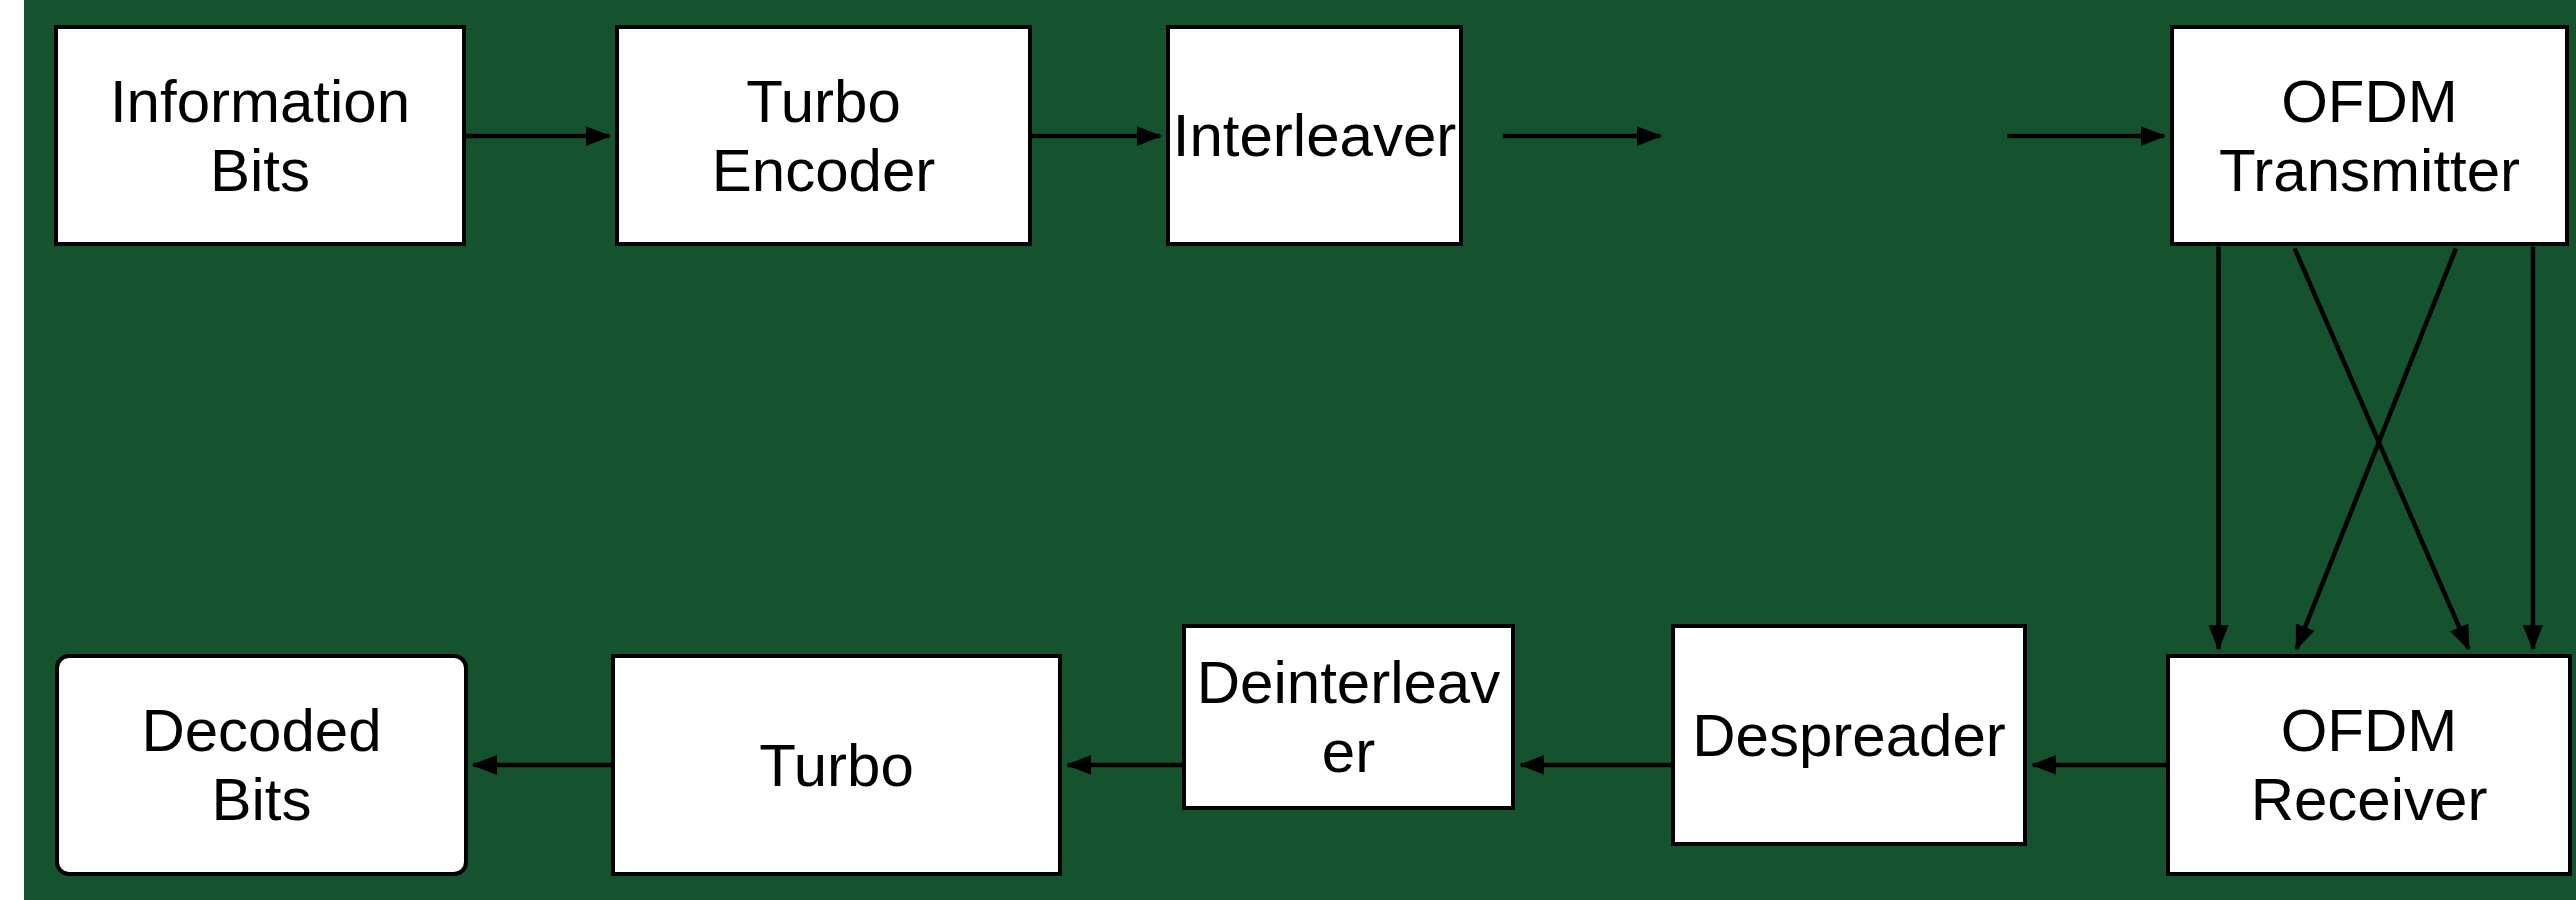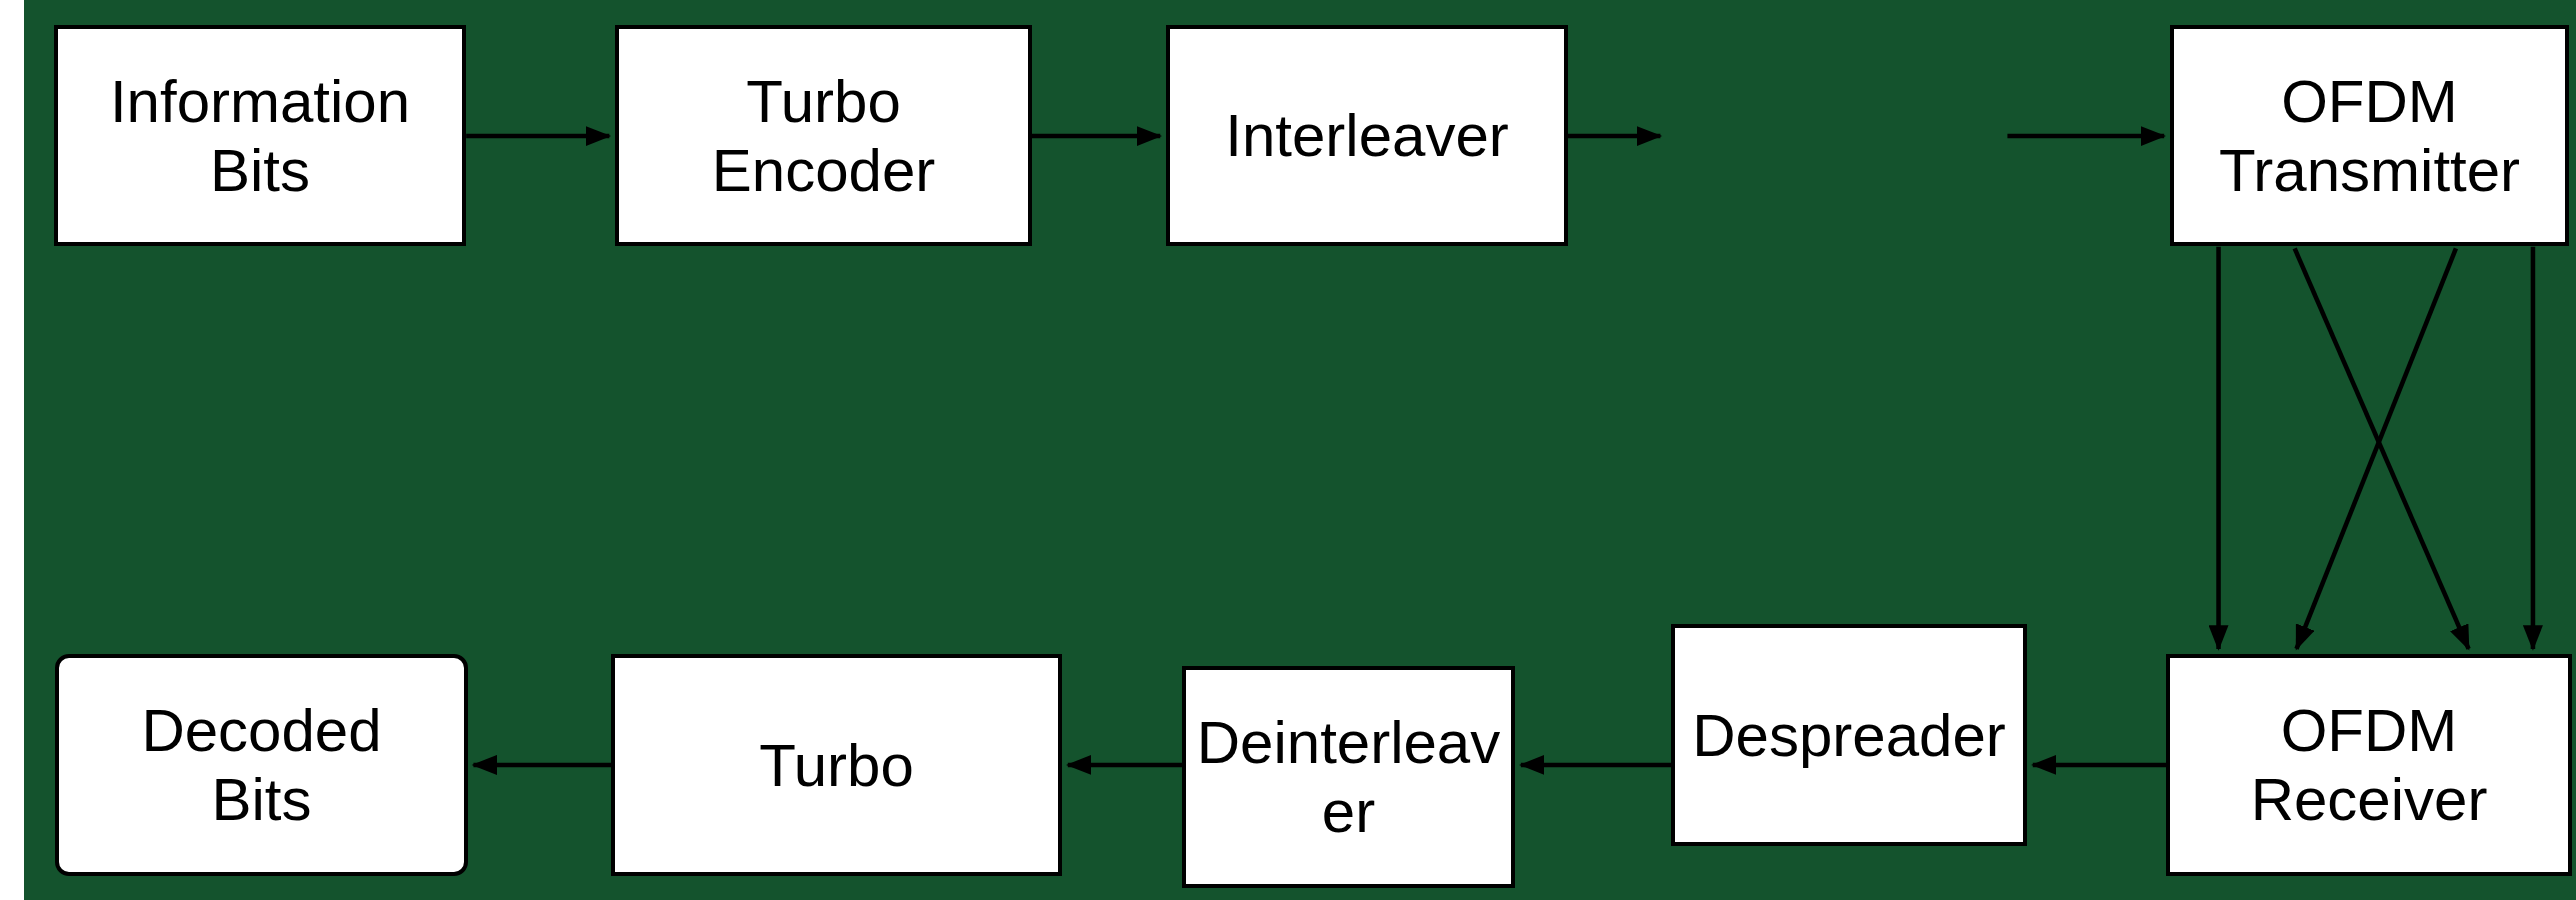--- a/index.html
+++ b/index.html
@@ -35,28 +35,28 @@
     justify-content: center;
     text-align: center;
     font-size: 60px;
     line-height: 69px;
   }
   .node span:empty { display: none; }
 
   
   #n-information-bits { left: 30px;   top: 25px;  width: 412px; height: 221px; }
   #n-turbo-encoder    { left: 591px;  top: 25px;  width: 417px; height: 221px; }
-  #n-interleaver      { left: 1142px; top: 25px;  width: 402px; height: 221px; }
+  #n-interleaver      { left: 1142px; top: 25px;  width: 297px; height: 221px; }
   #n-spreader         { left: 1642px; top: 25px;  width: 342px; height: 221px; }
   #n-ofdm-transmitter { left: 2146px; top: 25px;  width: 399px; height: 221px; }
 
   
   #n-decoded-bits     { left: 31px;   top: 654px; width: 413px; height: 222px; border-radius: 14px; }
   #n-turbo-decoder    { left: 587px;  top: 654px; width: 451px; height: 222px; }
-  #n-deinterleaver    { left: 1158px; top: 666px; width: 333px; height: 222px; }
+  #n-deinterleaver    { left: 1158px; top: 624px; width: 333px; height: 186px; }
   #n-despreader       { left: 1647px; top: 624px; width: 356px; height: 222px; text-align: center; }
   #n-ofdm-receiver    { left: 2142px; top: 654px; width: 406px; height: 222px; }
 
   .edge { stroke: #000000; stroke-width: 5px; }
 </style>
 </head>
 <body>
 
 <div class="canvas">
 

